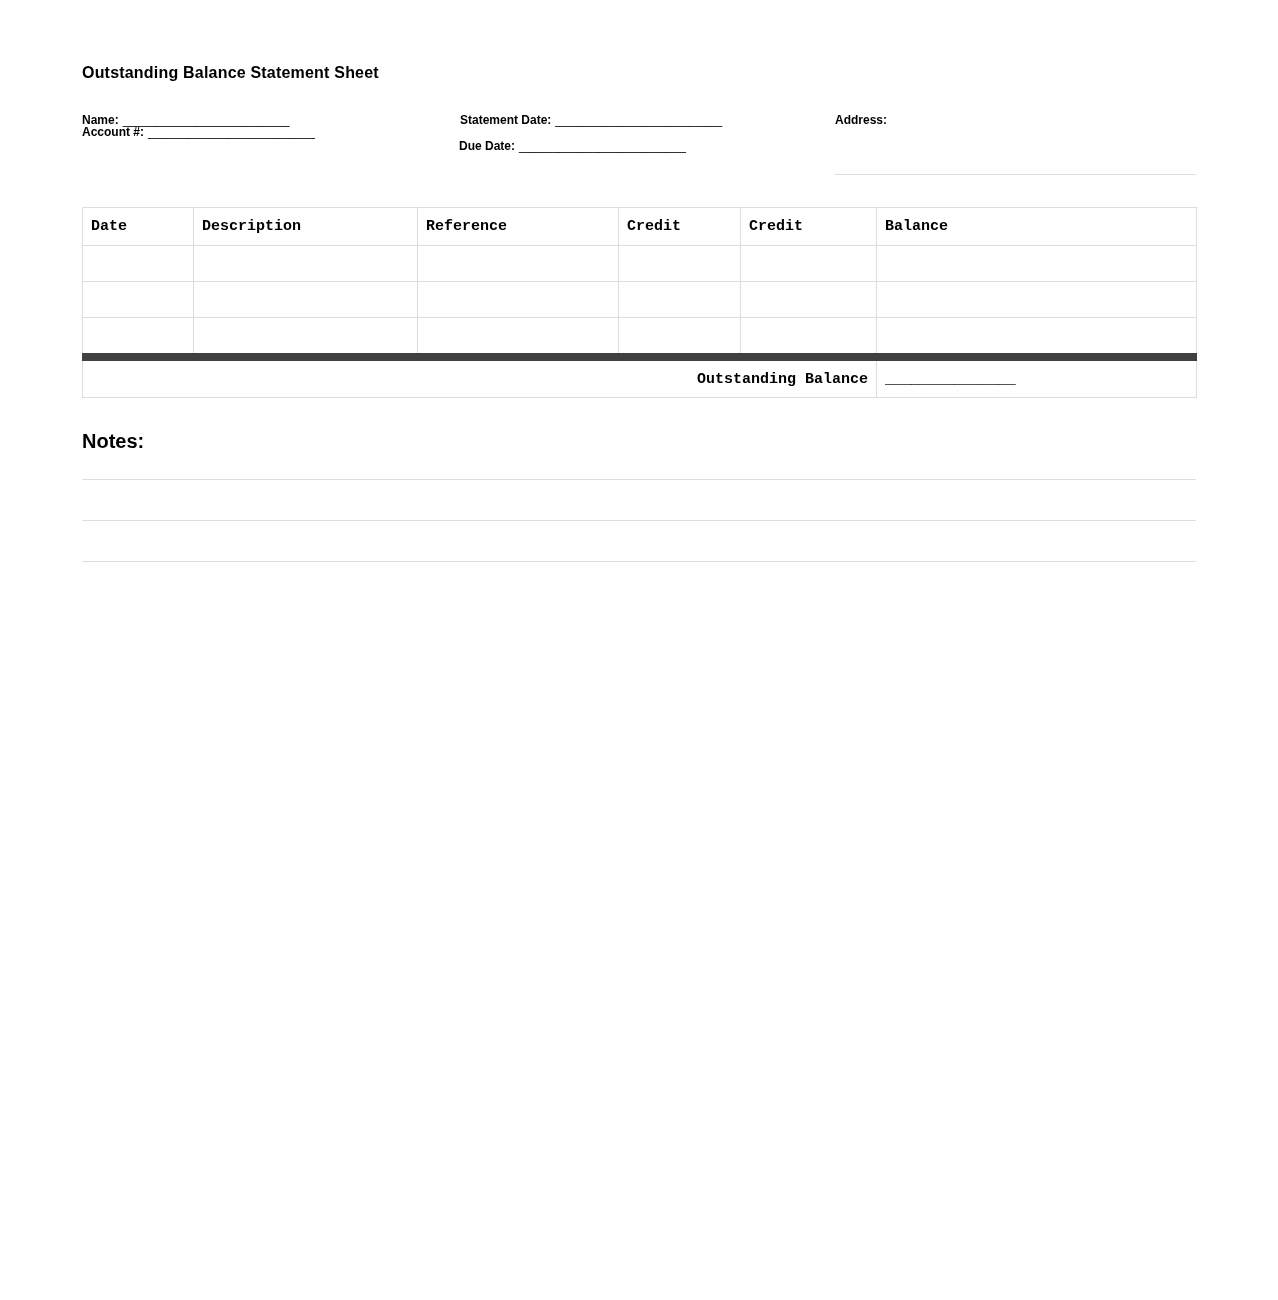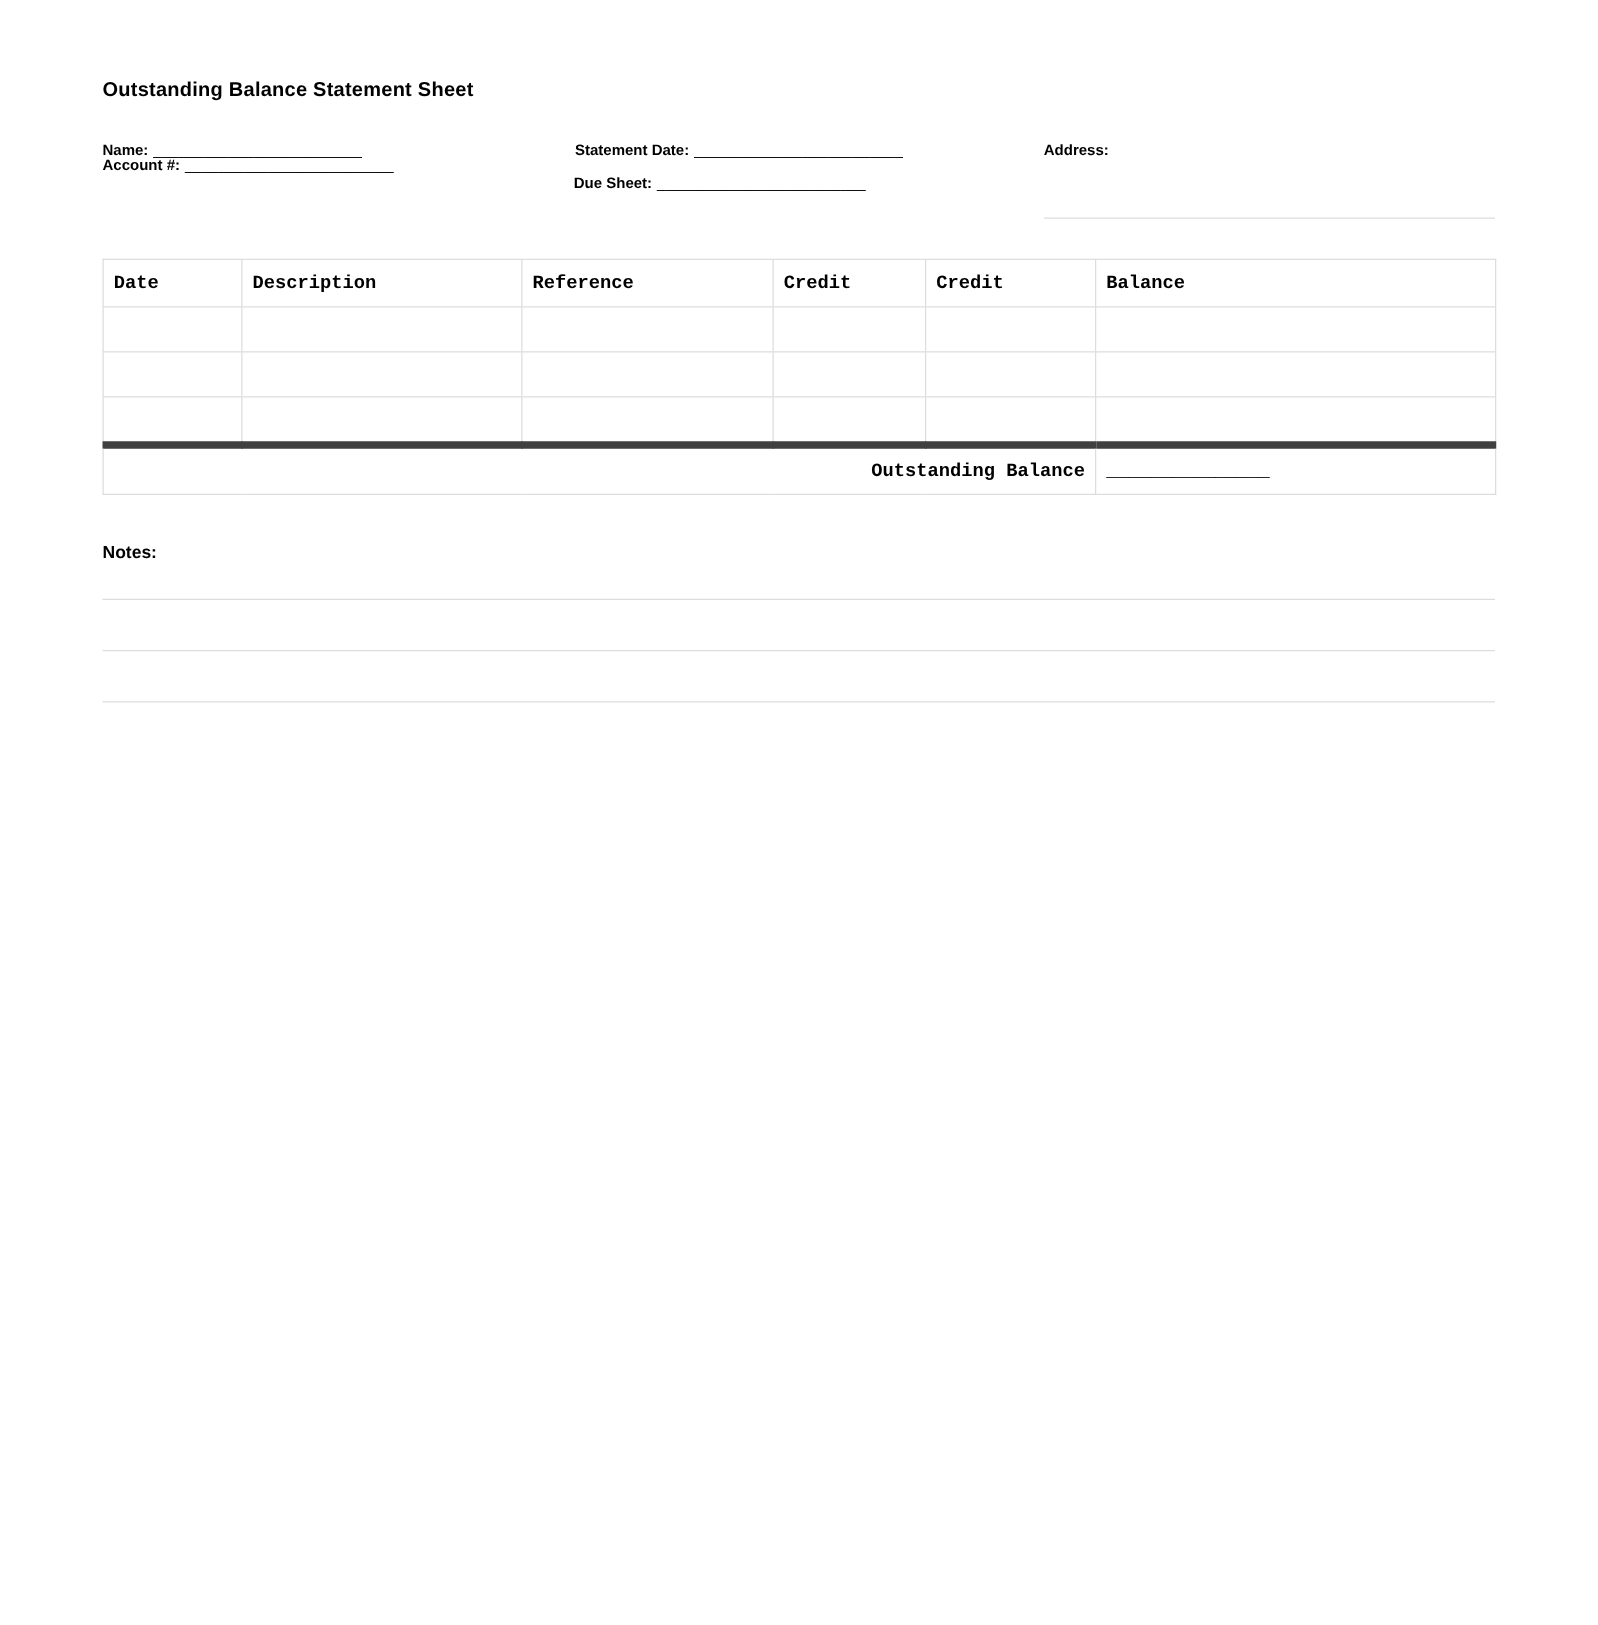--- a/index.html
+++ b/index.html
@@ -74,36 +74,36 @@
     }
     table.ledger thead th {
       height: 37px;
       font-weight: bold;
     }
     table.ledger tbody td {
       height: 35px;
     }
     table.ledger tfoot td {
       height: 36px;
-      border-top: 6px solid #404040;
+      border-top: 8px solid #404040;
       font-weight: bold;
     }
     table.ledger tfoot td.label {
       text-align: right;
     }
     .underline-blank {
       font-weight: bold;
       letter-spacing: -0.3px;
     }
 
     .notes-label {
       position: absolute;
       top: 433px;
       left: 0;
-      font-size: 14px;
+      font-size: 20px;
       font-weight: bold;
       line-height: 16px;
     }
     .note-line {
       position: absolute;
       left: 0;
       width: 1114px;
       height: 0;
       border-top: 1px solid #dddddd;
     }
@@ -124,21 +124,21 @@
 
   <div class="field f-account">
     <span>Account #:</span><span class="blank">_________________________</span>
   </div>
 
   <div class="field f-stmt">
     <span>Statement Date:</span><span class="blank">_________________________</span>
   </div>
 
   <div class="field f-due">
-    <span>Due Sheet:</span><span class="blank">_________________________</span>
+    <span>Due Date:</span><span class="blank">_________________________</span>
   </div>
 
   <div class="field f-address">
     <span>Address:</span>
   </div>
   <div class="address-line"></div>
 
   <table class="ledger">
     <colgroup>
       <col style="width:111px">

